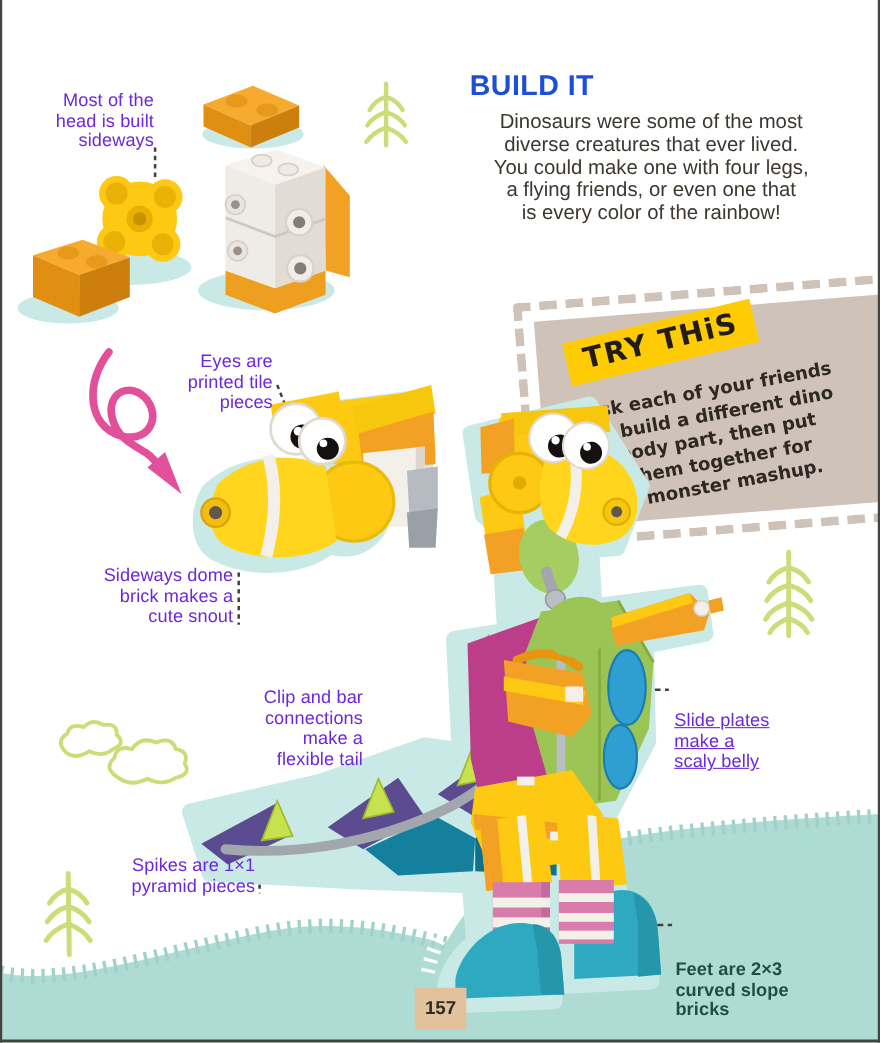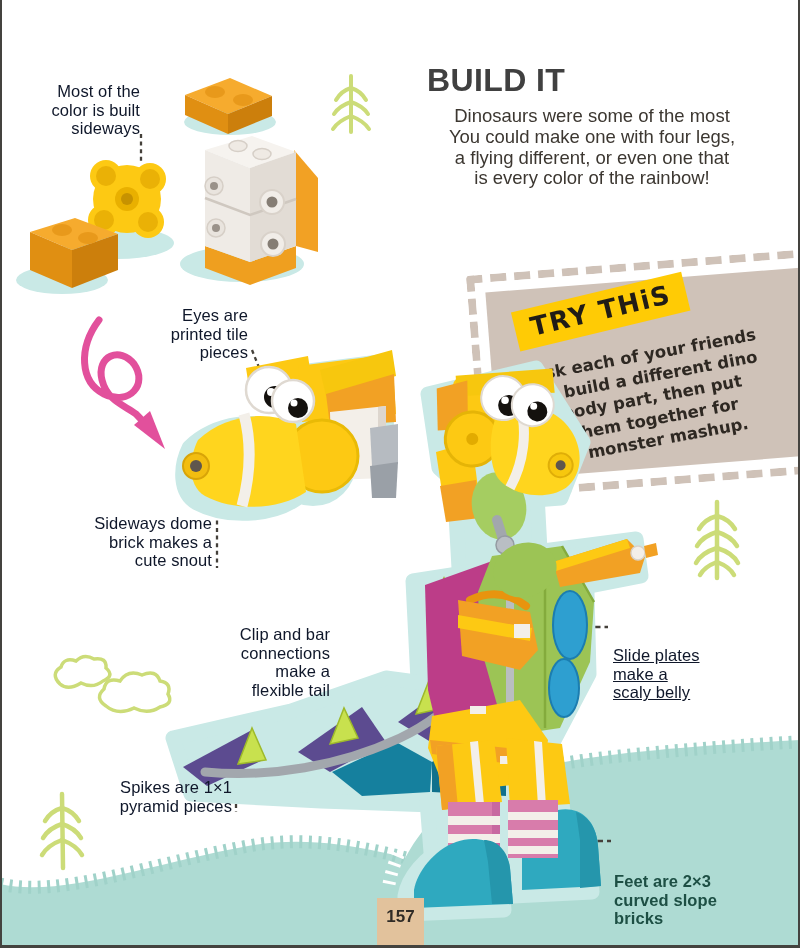--- a/index.html
+++ b/index.html
@@ -1,35 +1,35 @@
 <!DOCTYPE html>
 <html><head>
 <meta charset="utf-8">
 <style>
   html,body{margin:0;padding:0;background:#ffffff;font-family:"Liberation Sans",sans-serif;}
   #page{position:relative;width:800px;height:948px;overflow:hidden;background:#ffffff;}
   svg{display:block;}
   .ill{position:absolute;left:0;top:0;z-index:2;pointer-events:none;}
   .txt{z-index:3;}
   
-  .co{position:absolute;z-index:3;font-size:16.5px;line-height:18.6px;color:#0f172a;font-weight:500;letter-spacing:.1px;}
+  .co{position:absolute;z-index:3;font-size:16.5px;line-height:18.6px;color:#6d28d9;font-weight:500;letter-spacing:.1px;}
   .co.r{text-align:right;}
   .co.l{text-align:left;}
   .co.feet{color:#1d4f44;font-weight:700;}
   
   .build{position:absolute;left:427px;top:62px;width:330px;z-index:3;}
-  .build h1{margin:0 0 7px 0;font-size:32px;font-weight:800;letter-spacing:.4px;color:#404040;}
+  .build h1{margin:0 0 7px 0;font-size:26px;font-weight:800;letter-spacing:.4px;color:#1d4ed8;}
   .build .bl{font-size:18.5px;line-height:20.8px;color:#3c3731;font-weight:500;text-align:center;}
   
   .note-outer{position:absolute;left:466px;top:276px;width:336px;height:208px;border:8px dashed #cfc2b8;border-radius:4px;transform:rotate(-4.5deg);transform-origin:0 0;z-index:1;}
   .note-inner{position:absolute;left:10px;top:10px;right:10px;bottom:10px;background:#cfc2b8;}
   .note-label{position:absolute;left:26px;top:8px;display:inline-block;background:#ffcb05;color:#211c16;font-family:"DejaVu Sans",sans-serif;font-weight:800;font-size:26px;letter-spacing:1.5px;padding:4px 16px 6px;transform:rotate(-9deg);}
   .note-text{position:absolute;left:0;right:0;top:64px;transform:rotate(-6deg);text-align:center;font-weight:700;font-size:16.5px;line-height:21.5px;color:#2e2822;font-family:"DejaVu Sans",sans-serif;}
   
-  .tab{position:absolute;left:377px;top:898px;width:47px;height:50px;background:#e2c29c;z-index:3;text-align:center;}
+  .tab{position:absolute;left:377px;top:898px;width:47px;height:38px;background:#e2c29c;z-index:3;text-align:center;}
   .tab span{display:inline-block;margin-top:9px;font-size:17px;font-weight:700;color:#2f2b26;}
   
   .edge{position:absolute;background:#44433f;z-index:5;}
   .edge.l{left:0;top:0;width:2px;height:948px;}
   .edge.rt{right:0;top:0;width:2px;height:948px;}
   .edge.b{left:0;bottom:0;width:800px;height:3px;}
 </style>
 </head>
 <body>
 
@@ -303,33 +303,34 @@
           <circle cx="536" cy="410" r="10" fill="#14110e"></circle>
             <circle cx="532" cy="405" r="3.5" fill="#ffffff"></circle>
         </g>
       </g>
     </g>
   </svg>
 
   <div class="build txt">
     <h1>BUILD IT</h1>
     <div class="bl">Dinosaurs were some of the most</div>
+    <div class="bl">diverse creatures that ever lived.</div>
     <div class="bl">You could make one with four legs,</div>
-    <div class="bl">a flying different, or even one that</div>
+    <div class="bl">a flying friends, or even one that</div>
     <div class="bl">is every color of the rainbow!</div>
   </div>
 
   <div class="co r" style="left:28px;top:82px;width:112px;">
     <div>Most of the</div>
-    <div>color is built</div>
+    <div>head is built</div>
     <div>sideways</div>
   </div>
 
 
-  <div class="co r" style="left:140px;top:306px;width:108px;">
+  <div class="co r" style="left:140px;top:320px;width:108px;">
     <div>Eyes are</div>
     <div>printed tile</div>
     <div>pieces</div>
   </div>
 
   <div class="co r" style="left:86px;top:514px;width:126px;">
     <div>Sideways dome</div>
     <div>brick makes a</div>
     <div>cute snout</div>
   </div>

